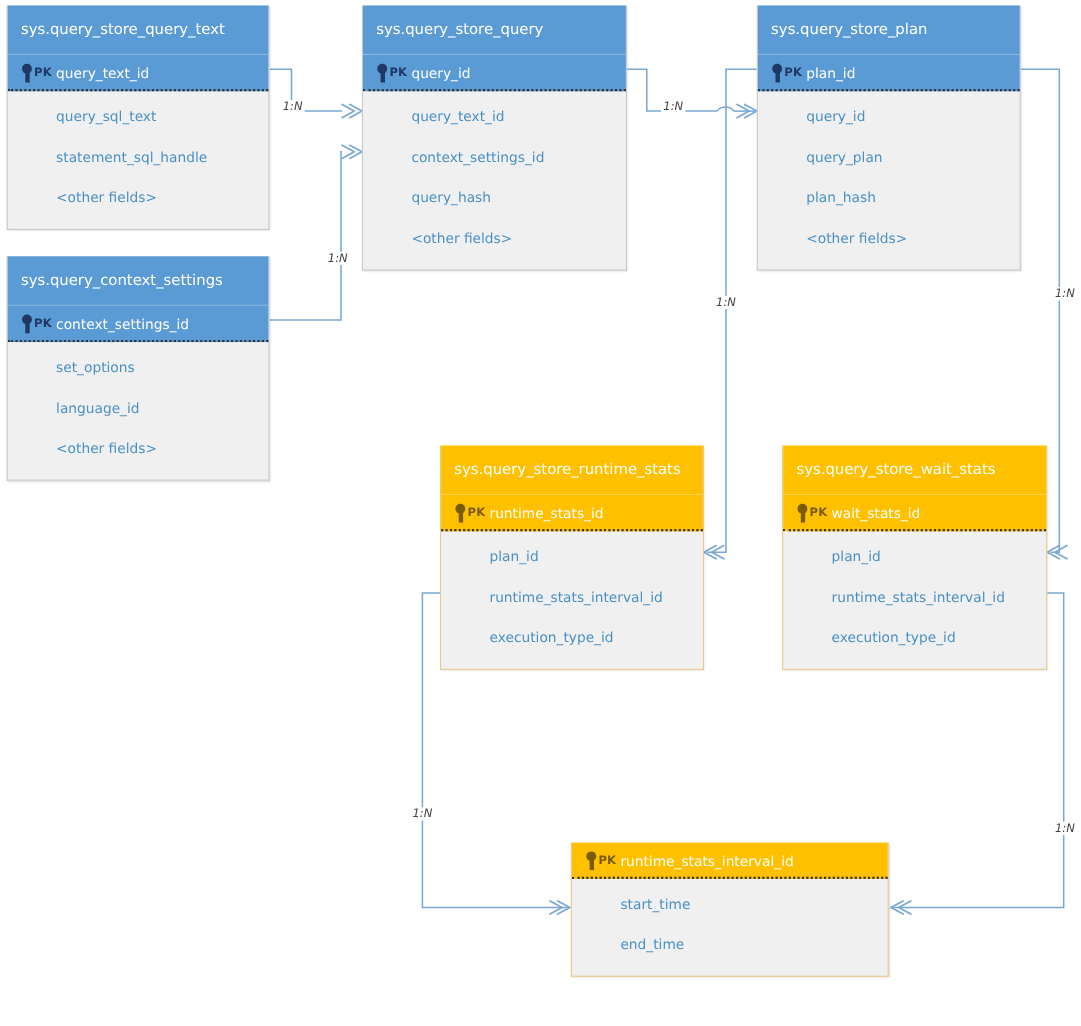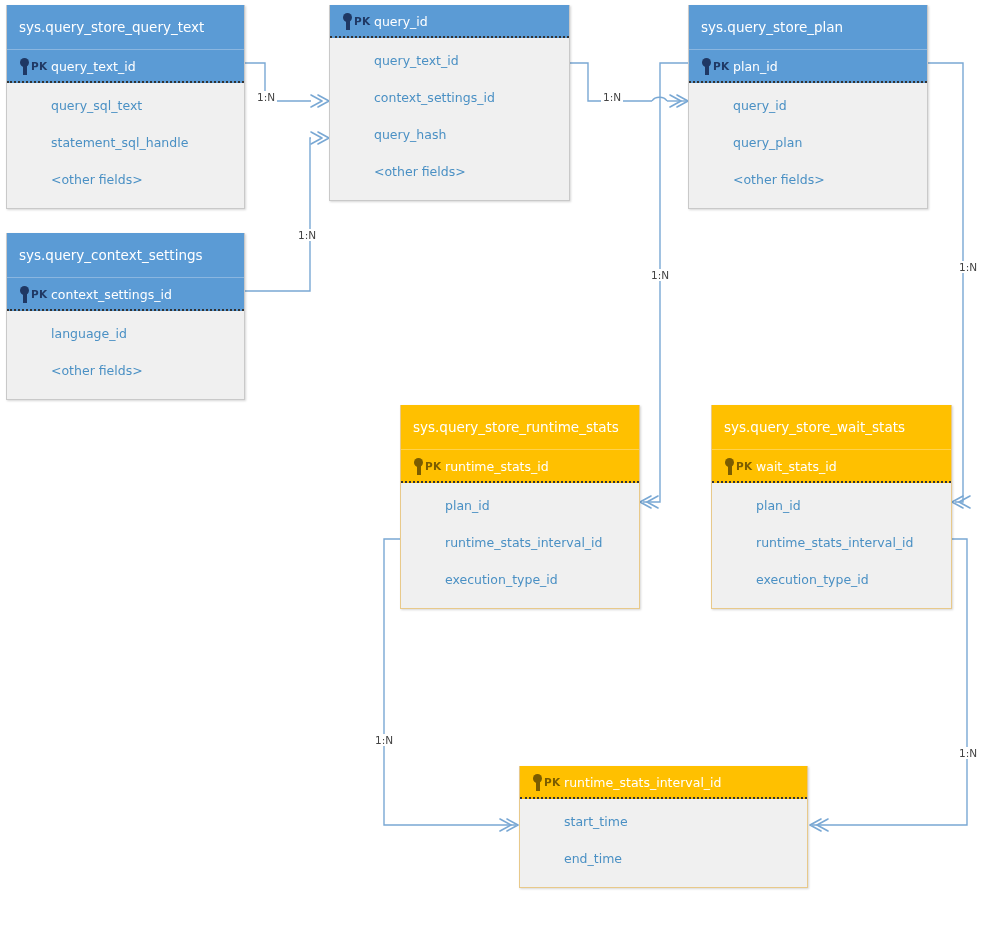--- a/index.html
+++ b/index.html
@@ -80,20 +80,21 @@
   .blue .pk-label{color:#1f3864;}
   .orange .pk-label{color:#7a5c00;}
 
   .rel-label{
     position:absolute;
     font-size:10.5px;
     color:#444444;
     background:#ffffff;
     padding:0 2px;
     white-space:nowrap;
+    font-style:italic;
   }
 </style>
 </head>
 <body>
 
 <div id="canvas">
 
   <svg id="links" viewBox="0 0 983 933" width="983" height="933">
     <defs>
       <g id="chev">
@@ -183,26 +184,28 @@
     <div class="ent-title">sys.query_context_settings</div>
     <div class="ent-pk">
       <span class="keyicon">
           <span class="kbulb"></span>
           <span class="kstem"></span>
         </span>
       <span class="pk-label">PK</span>
       <span>context_settings_id</span>
     </div>
     <div class="ent-body">
+      <div class="field">set_options</div>
       <div class="field">language_id</div>
       <div class="field">&lt;other fields&gt;</div>
     </div>
   </div>
 
   <div class="entity blue" style="left:329px;top:5px;width:241px;">
+    <div class="ent-title">sys.query_store_query</div>
     <div class="ent-pk">
       <span class="keyicon">
           <span class="kbulb"></span>
           <span class="kstem"></span>
         </span>
       <span class="pk-label">PK</span>
       <span>query_id</span>
     </div>
     <div class="ent-body">
       <div class="field">query_text_id</div>
@@ -218,20 +221,21 @@
       <span class="keyicon">
           <span class="kbulb"></span>
           <span class="kstem"></span>
         </span>
       <span class="pk-label">PK</span>
       <span>plan_id</span>
     </div>
     <div class="ent-body">
       <div class="field">query_id</div>
       <div class="field">query_plan</div>
+      <div class="field">plan_hash</div>
       <div class="field">&lt;other fields&gt;</div>
     </div>
   </div>
 
   <div class="entity orange" style="left:400px;top:405px;width:240px;">
     <div class="ent-title">sys.query_store_runtime_stats</div>
     <div class="ent-pk">
       <span class="keyicon">
           <span class="kbulb"></span>
           <span class="kstem"></span>

